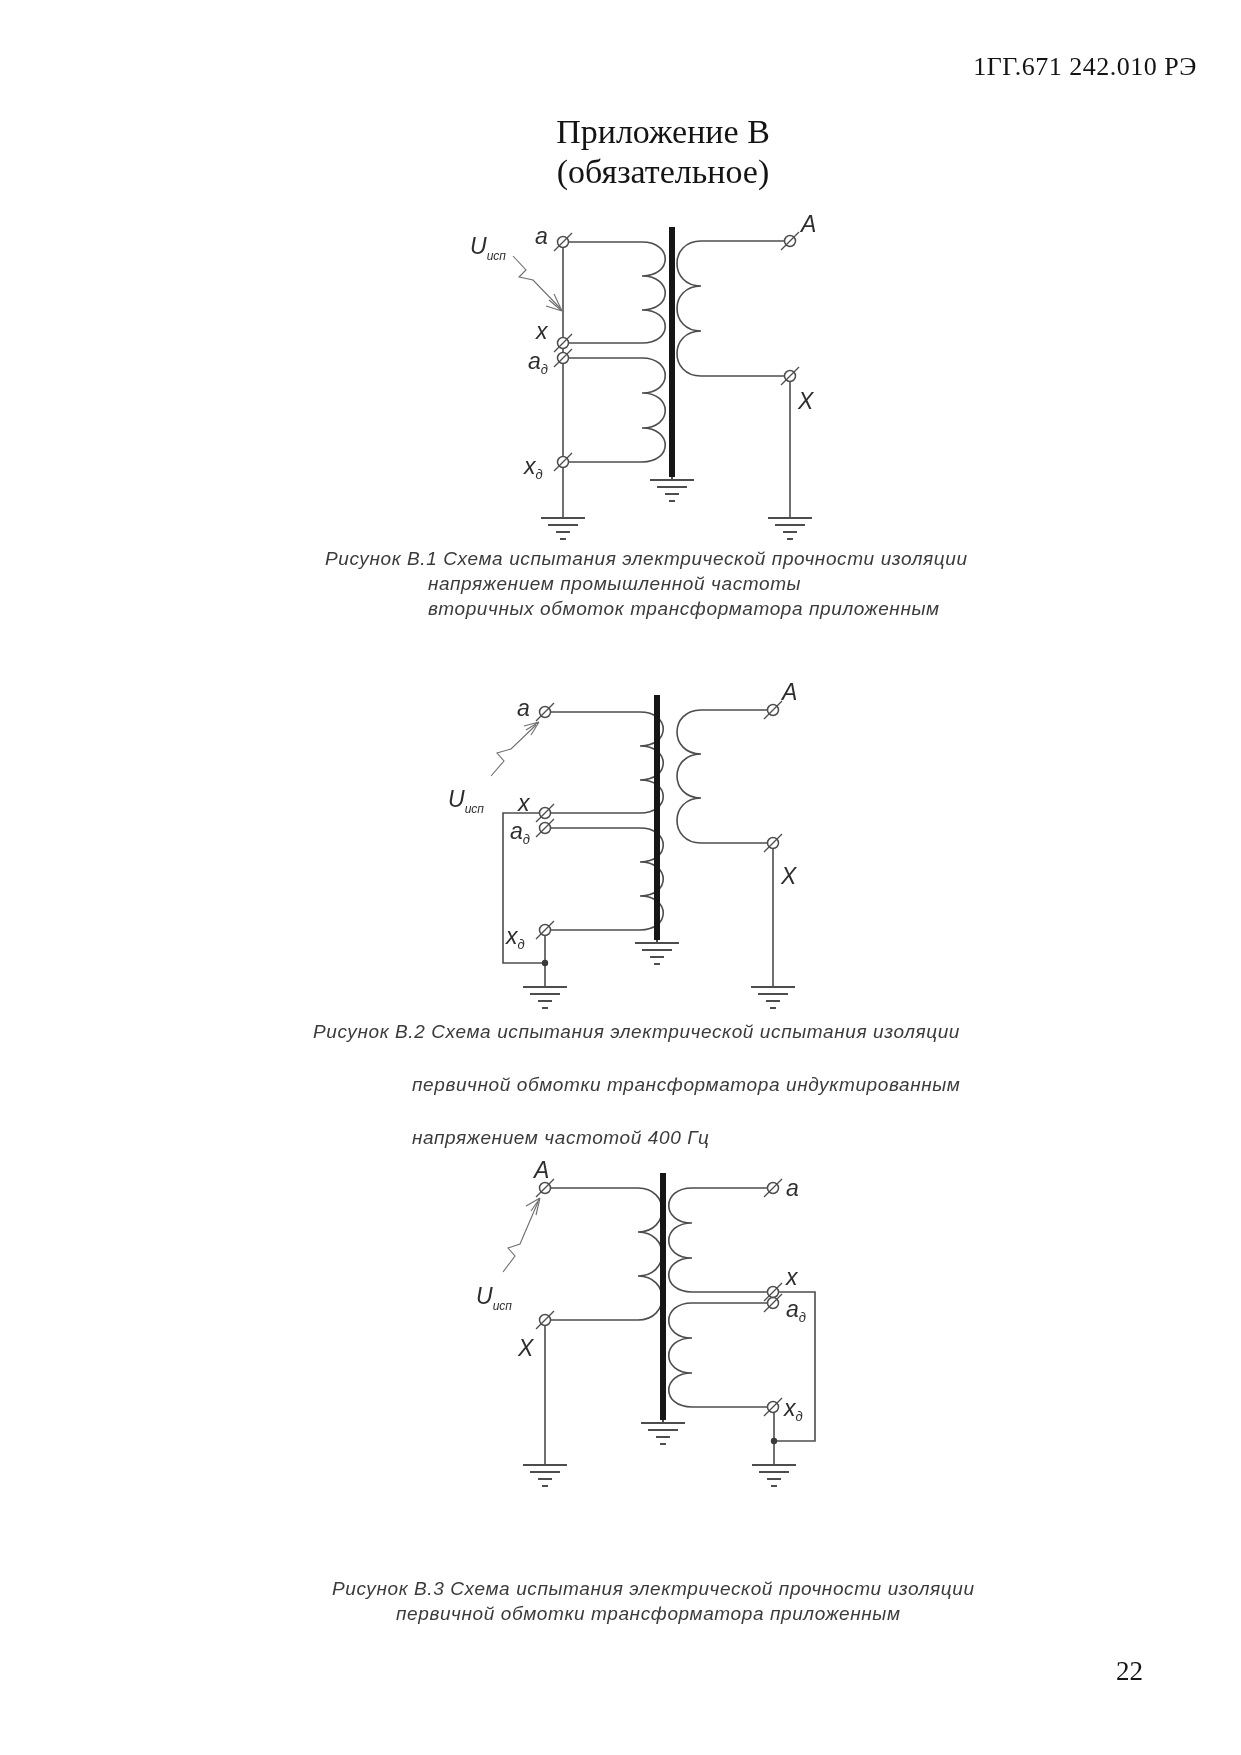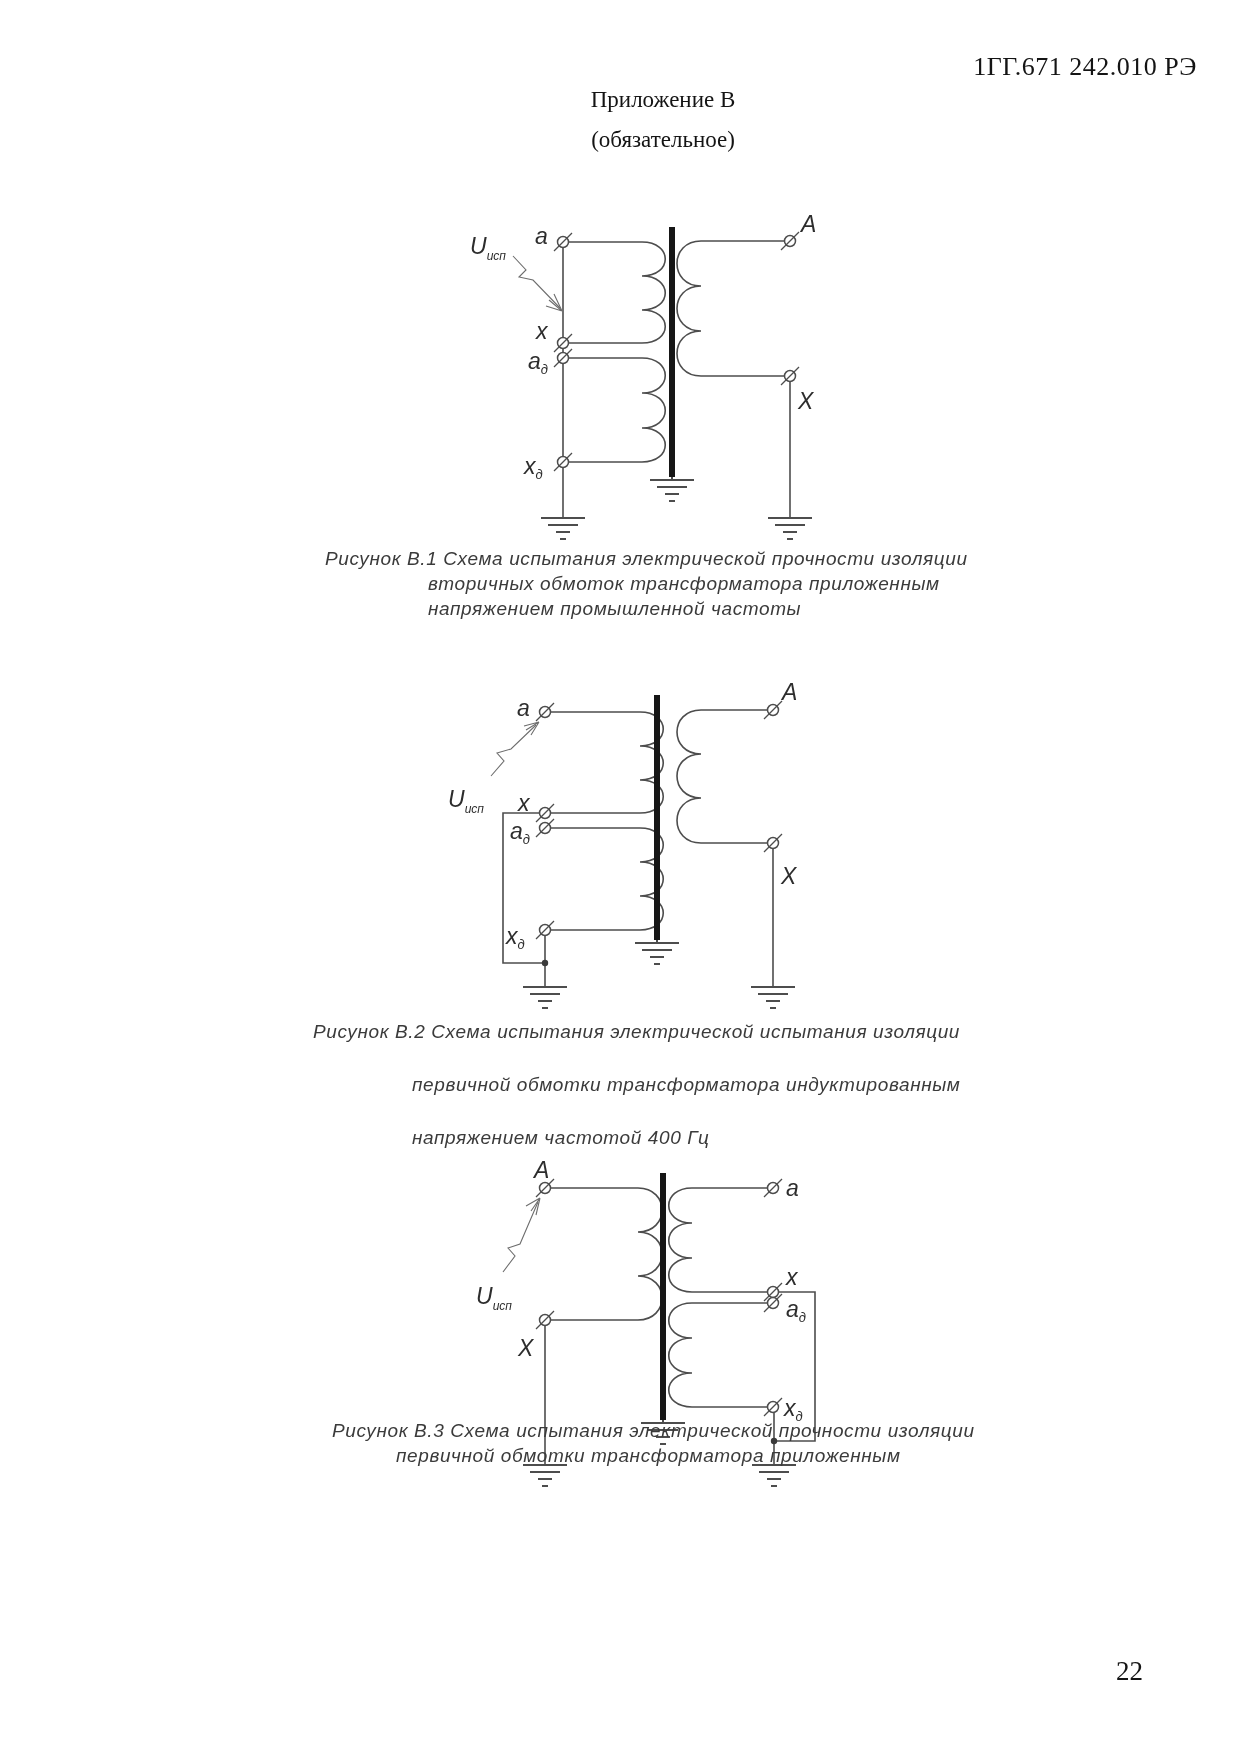--- a/index.html
+++ b/index.html
@@ -6,22 +6,22 @@
   html,body { background:#ffffff; }
   .page {
     position:relative; width:1241px; height:1755px; background:#ffffff;
     font-family:"Liberation Serif", serif; overflow:hidden;border-radius:13px;
   }
   .doc-number {
     position:absolute; top:52px; right:44px;
     font-size:26px; color:#141414; letter-spacing:0.5px; white-space:nowrap;
   }
   .title-block {
-    position:absolute; top:80px; left:463px; width:400px; text-align:center;
-    font-size:23px; line-height:40px; color:#141414;
+    position:absolute; top:112px; left:463px; width:400px; text-align:center;
+    font-size:34px; line-height:40px; color:#141414;
   }
   .page-number { position:absolute; left:1116px; top:1656px; font-size:27px; color:#141414; }
   .caption {
     position:absolute; font-family:"Liberation Sans", sans-serif; font-style:italic;
     font-size:19px; line-height:25px; color:#3b3b3b; letter-spacing:0.6px; white-space:nowrap;
   }
   .cap1 .cap-rest { margin-left:103px; }
   .cap2 .cap-rest { margin-left:99px;margin-top:28px; }
   .cap3 .cap-rest { margin-left:64px; }
   svg.fig { position:absolute; overflow:visible; }
@@ -90,22 +90,22 @@
     <text class="dlbl" x="115" y="64">a</text>
     <text class="dlbl" x="116" y="159">x</text>
     <text class="dlbl" x="108" y="189"><tspan>a</tspan><tspan class="dsub" dy="5">д</tspan></text>
     <text class="dlbl" x="104" y="294"><tspan>x</tspan><tspan class="dsub" dy="5">д</tspan></text>
     <text class="dlbl" x="381" y="52">A</text>
     <text class="dlbl" x="378" y="229">X</text>
   </svg>
 
   <div class="caption cap1" style="left:325px; top:546px;">
     <div>Рисунок В.1 Схема испытания электрической прочности изоляции</div>
+    <div class="cap-rest">напряжением промышленной частоты</div>
     <div class="cap-rest">вторичных обмоток трансформатора приложенным</div>
-    <div class="cap-rest">напряжением промышленной частоты</div>
   </div>
 
   <svg class="fig" style="left:420px; top:630px;" width="430" height="385" viewBox="0 0 430 385">
     <path class="wire" d="M125,82 H220 c31,0 31,34 0,34 c31,0 31,34 0,34 c31,0 31,33 0,33 H125"></path>
     <path class="wire" d="M125,198 H220 c31,0 31,34 0,34 c31,0 31,34 0,34 c31,0 31,34 0,34 H125"></path>
     <path class="wire" d="M125,183 H83 V333 H125"></path>
     <path class="wire" d="M125,300 V357"></path>
     <path class="core" d="M237,65 V310"></path>
     <path class="wire" d="M353,80 H281 c-32,0 -32,44 0,44 c-32,0 -32,44 0,44 c-32,0 -32,45 0,45 H353"></path>
     <path class="wire" d="M353,213 V357"></path>
@@ -198,20 +198,20 @@
     </g>
     <text class="dlbl" x="114" y="38">A</text>
     <text class="dlbl" x="56" y="164"><tspan>U</tspan><tspan class="usub" dy="6">исп</tspan></text>
     <text class="dlbl" x="98" y="216">X</text>
     <text class="dlbl" x="366" y="56">a</text>
     <text class="dlbl" x="366" y="145">x</text>
     <text class="dlbl" x="366" y="177"><tspan>a</tspan><tspan class="dsub" dy="5">д</tspan></text>
     <text class="dlbl" x="364" y="276"><tspan>x</tspan><tspan class="dsub" dy="5">д</tspan></text>
   </svg>
 
-  <div class="caption cap3" style="left:332px; top:1418px;">
+  <div class="caption cap3" style="left:332px; top:1576px;">
     <div>Рисунок В.3 Схема испытания электрической прочности изоляции</div>
     <div class="cap-rest">первичной обмотки трансформатора приложенным</div>
   </div>
 
   <div class="page-number">22</div>
 
 </div>
 
 </body></html>

